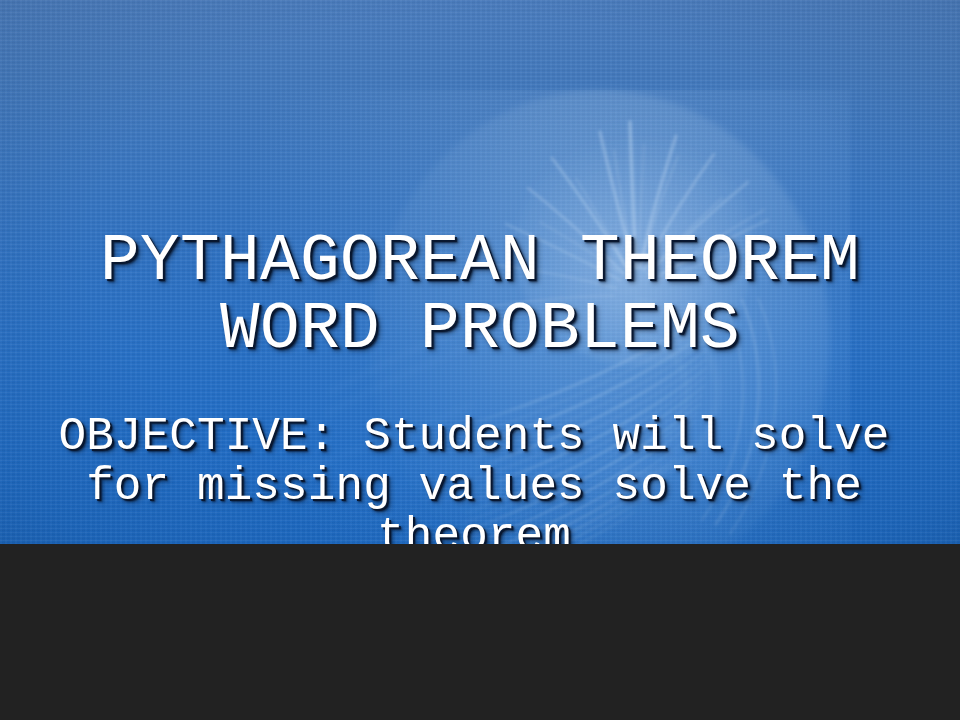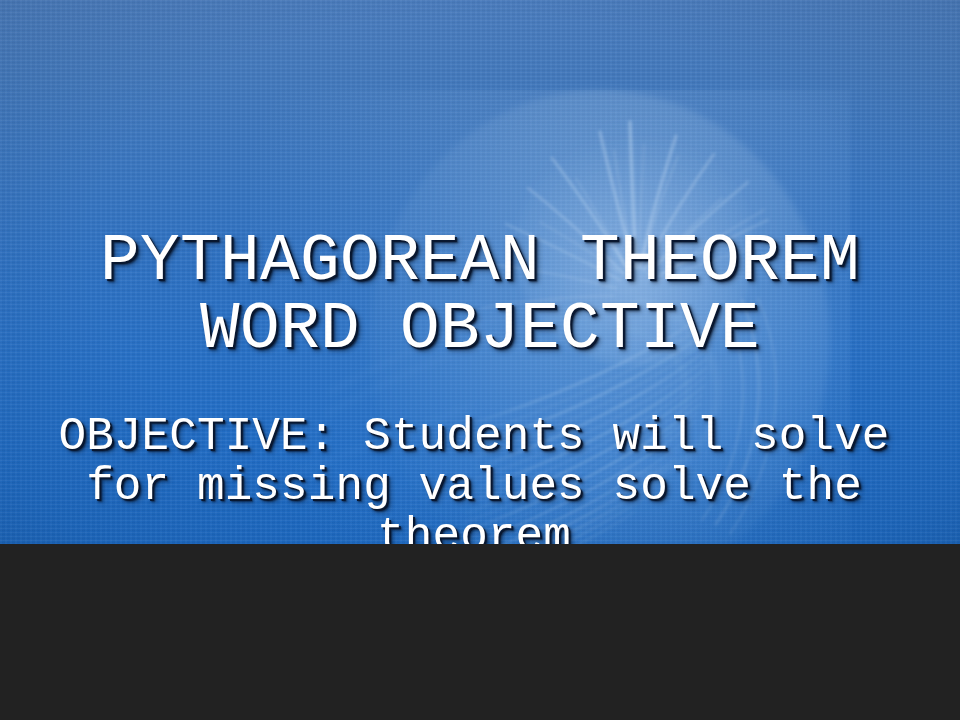--- a/index.html
+++ b/index.html
@@ -258,21 +258,21 @@
       <path d="M300,470 C360,450 420,428 472,404" stroke-width="1.4"></path>
     </g>
   </svg>
 
   <div class="vignette"></div>
 
   <div class="text-layer">
 
     <div class="title-block">
       <span class="title-line">PYTHAGOREAN THEOREM</span>
-      <span class="title-line">WORD OBJECTIVE</span>
+      <span class="title-line">WORD PROBLEMS</span>
     </div>
 
     <div class="subtitle-block">
       <span class="subtitle-line">OBJECTIVE: Students will solve</span>
       <span class="subtitle-line">for missing values solve the</span>
       <span class="subtitle-line">theorem</span>
     </div>
 
   </div>
 

